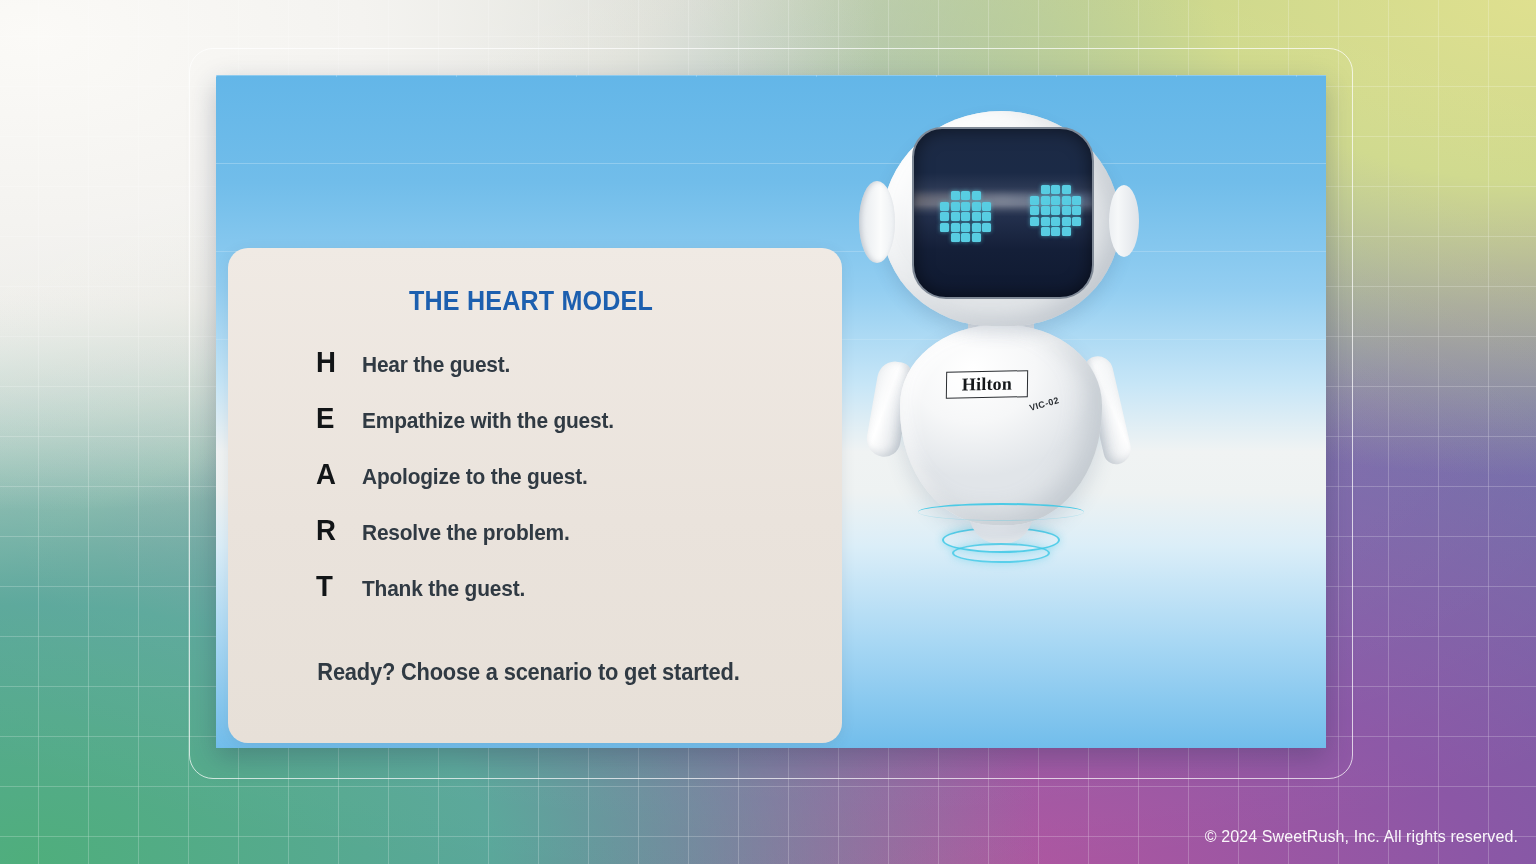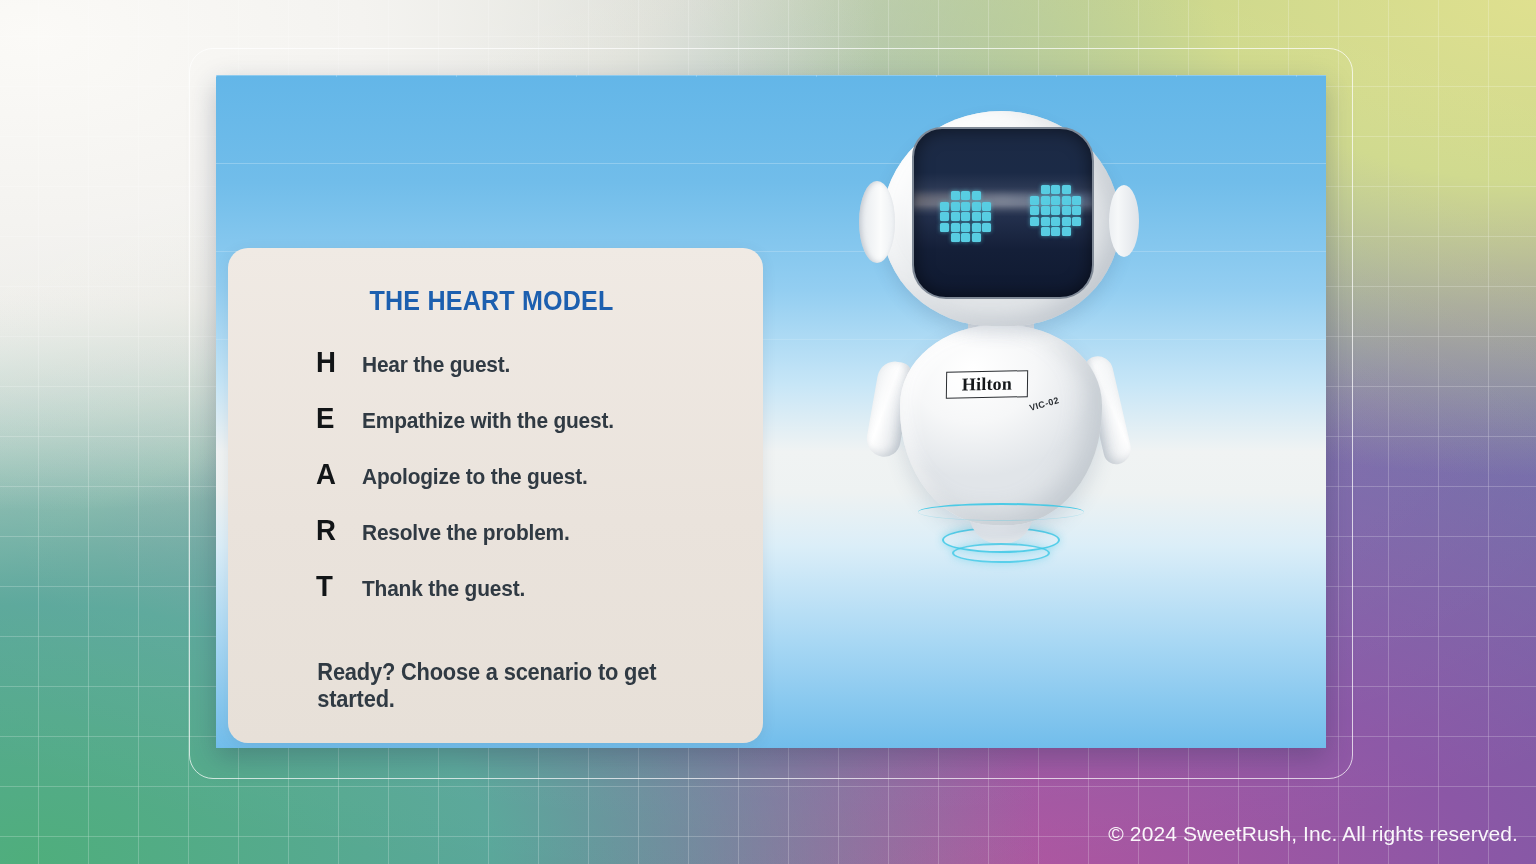--- a/index.html
+++ b/index.html
@@ -75,21 +75,21 @@
   .slide-persp2 {
     position:absolute; left:0; top:0; right:0; height:330px;
     background-image:linear-gradient(-68deg, rgba(255,255,255,.18) 1px, transparent 1px);
     background-size:190px 100%;
     -webkit-mask-image:linear-gradient(180deg, rgba(0,0,0,.9) 0%, rgba(0,0,0,0) 100%);
             mask-image:linear-gradient(180deg, rgba(0,0,0,.9) 0%, rgba(0,0,0,0) 100%);
   }
 
   
   #card {
-    position:absolute; left:12px; top:173px; width:535px; height:495px;
+    position:absolute; left:12px; top:173px; width:614px; height:495px;
     background:linear-gradient(180deg,#f0eae4 0%, #eae3dc 55%, #e7e0d8 100%);
     border-radius:20px 20px 20px 20px;
     box-shadow:0 3px 14px rgba(60,70,90,.10);
     padding:38px 8px 0 0;
   }
   #card-title {
     text-align:center;
     font-size:27px;
     font-weight:700;
     letter-spacing:.2px;
@@ -227,21 +227,21 @@
   }
   .rb-foot {
     position:absolute; left:112px; top:406px; width:66px; height:34px;
     background:radial-gradient(60% 60% at 40% 20%, #ffffff, #e6eaee);
     border-radius:0 0 42% 42% / 0 0 100% 100%;
   }
 
   
   #footer-copyright {
     position:absolute; right:18px; bottom:18px;
-    font-size:21px; color:#ffffff; opacity:.95;
+    font-size:16px; color:#ffffff; opacity:.95;
     letter-spacing:.1px;
     margin-left:7px;
   }
 </style>
 </head>
 <body>
 
 <div id="backdrop">
   <div class="bg-base"></div>
   <div class="bg-grid"></div>

